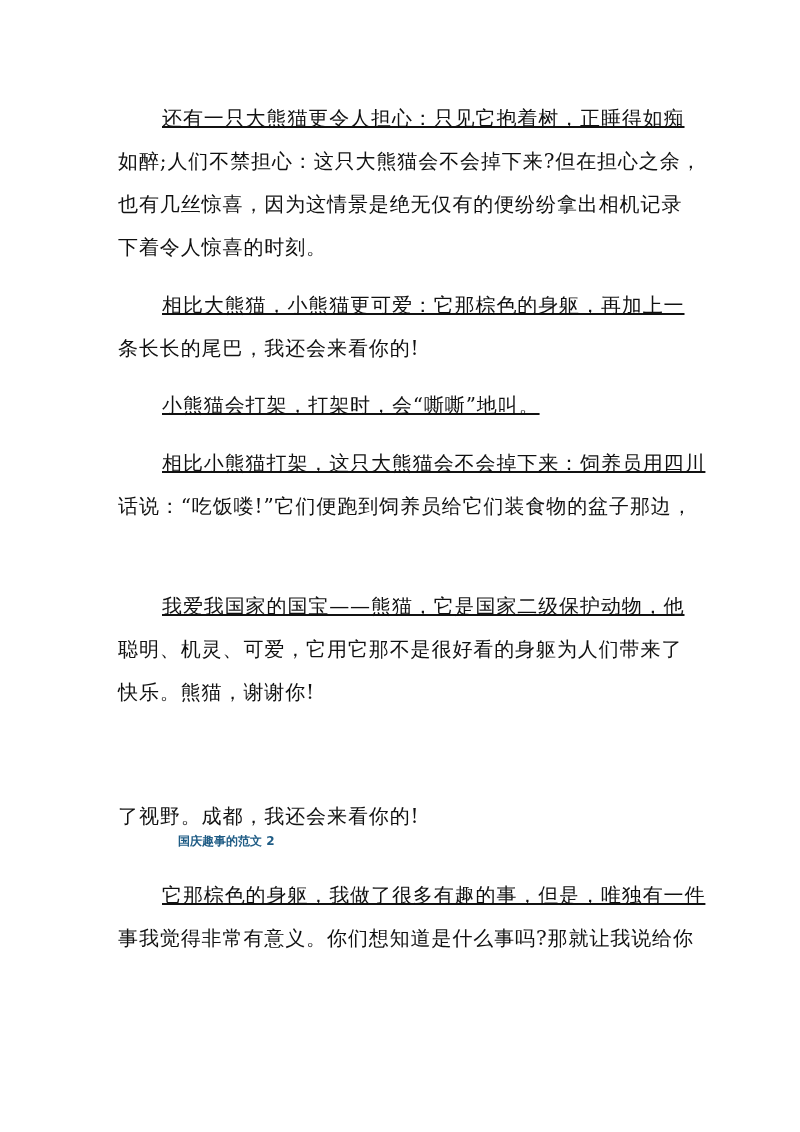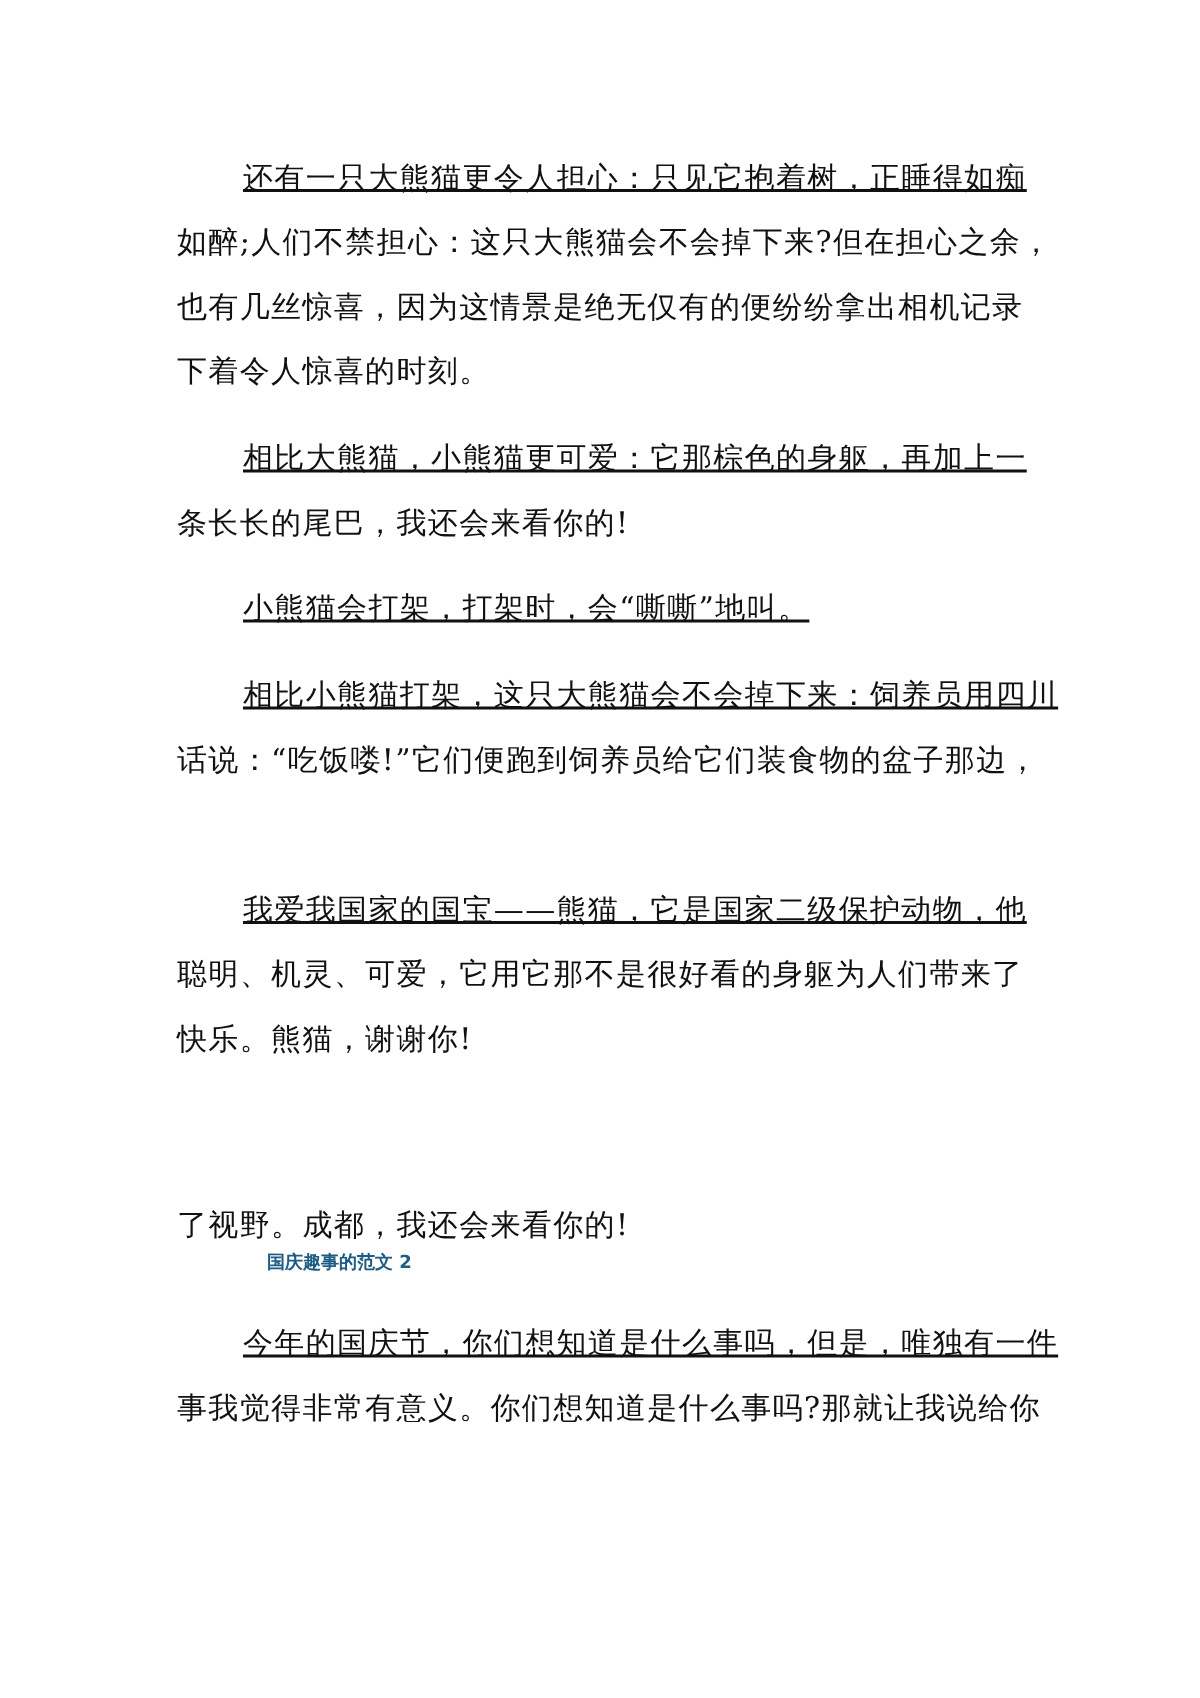--- a/index.html
+++ b/index.html
@@ -31,16 +31,16 @@
   <div class="line" style="top:493px">话说：“吃饭喽!”它们便跑到饲养员给它们装食物的盆子那边，</div>
 
   <div class="line indent" style="top:593px">我爱我国家的国宝——熊猫，它是国家二级保护动物，他</div>
   <div class="line" style="top:636px">聪明、机灵、可爱，它用它那不是很好看的身躯为人们带来了</div>
   <div class="line" style="top:679px">快乐。熊猫，谢谢你!</div>
 
   <div class="line" style="top:803px">了视野。成都，我还会来看你的!</div>
 
   <div class="heading" style="top:829px">国庆趣事的范文 2</div>
 
-  <div class="line indent" style="top:882px">今年的国庆节，你们想知道是什么事吗，但是，唯独有一件</div>
+  <div class="line indent" style="top:882px">它那棕色的身躯，我做了很多有趣的事，但是，唯独有一件</div>
   <div class="line" style="top:925px">事我觉得非常有意义。你们想知道是什么事吗?那就让我说给你</div>
 
 </div>
 
 </body></html>

